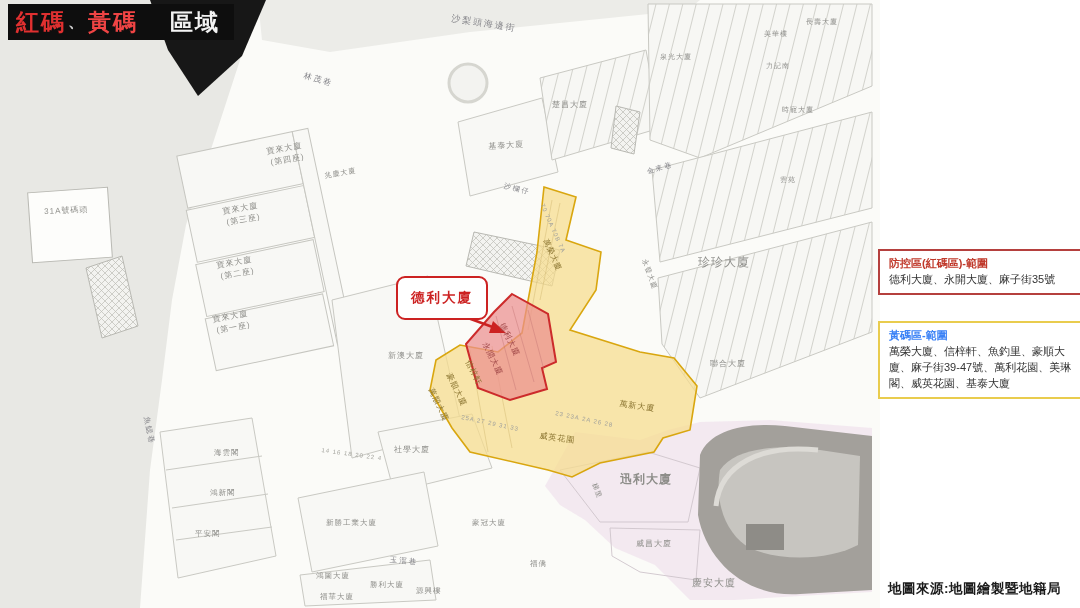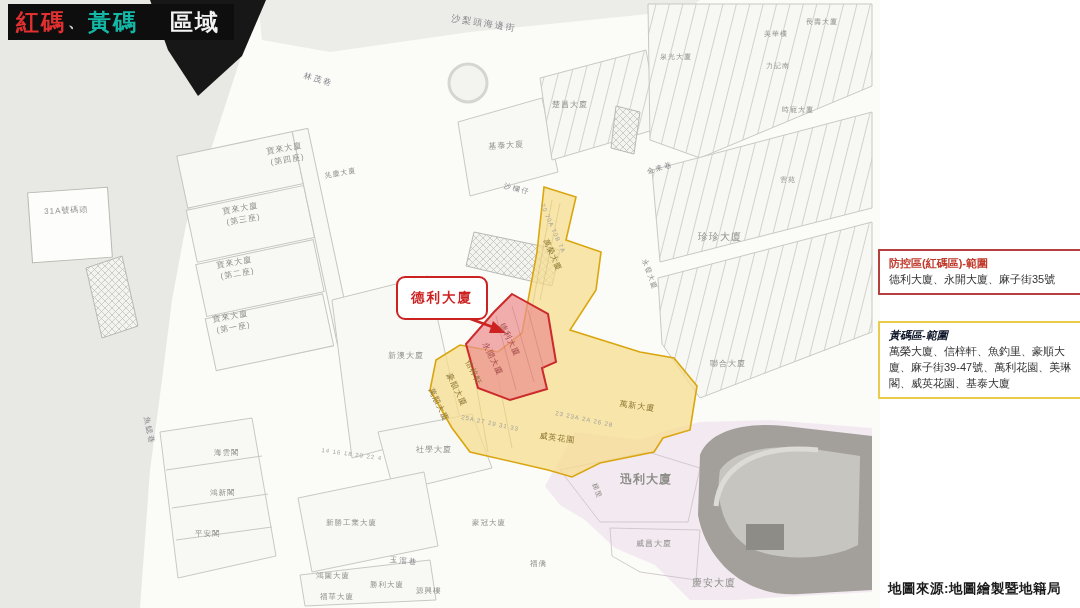--- a/index.html
+++ b/index.html
@@ -9,29 +9,29 @@
   .labels{position:absolute;left:0;top:0;width:1080px;height:608px;pointer-events:none;}
   .map-label{position:absolute;white-space:nowrap;color:#8e8e8a;transform-origin:0 0;line-height:1;letter-spacing:1px;}
   .map-label.street{color:#85858a;letter-spacing:2px;}
   .map-label.yz{color:#8a7430;}
   .map-label.rz{color:#a04848;}
   .map-label.nums{color:#a2a29c;letter-spacing:1px;}
   .banner{position:absolute;left:8px;top:4px;height:36px;display:flex;align-items:center;
           background:#0e0e0e;padding:0 14px 0 8px;font-size:23px;font-weight:bold;letter-spacing:2px;}
   .t-red{color:#e03030;}
   .t-sep{color:#cfcfcf;font-size:16px;margin:0 2px;}
-  .t-yel{color:#14b8a6;}
+  .t-yel{color:#ef4444;}
   .t-rest{color:#f2f2f2;margin-left:32px;}
   .legend{position:absolute;left:878px;width:212px;background:#ffffff;padding:5px 9px;box-sizing:border-box;
           font-size:11px;line-height:1.45;color:#333333;}
   .legend-red{top:249px;border:2px solid #b5403e;}
   .legend-yellow{top:321px;border:2px solid #e9cc4e;}
   .lg-h{font-weight:bold;}
   .lg-h.red{color:#c0392b;}
-  .lg-h.yel{color:#0f172a;font-style:italic;}
+  .lg-h.yel{color:#3b82f6;}
   .callout{position:absolute;left:396px;top:276px;width:88px;height:40px;border:2px solid #cc2222;border-radius:9px;
            background:#ffffff;color:#cc2222;font-weight:bold;font-size:13.5px;letter-spacing:2px;
            display:flex;align-items:center;justify-content:center;}
   .source{position:absolute;left:888px;top:580px;font-weight:bold;font-size:13.5px;color:#1b1b1b;letter-spacing:0.5px;}
 </style>
 </head>
 <body>
 
 <div class="stage">
 
@@ -122,29 +122,29 @@
       <span class="map-label" style="left: 216px; top: 327px; font-size: 8px; transform: rotate(-10deg);">(第一座)</span>
       <span class="map-label" style="left: 488px; top: 143px; font-size: 8px; transform: rotate(-4deg);">基泰大廈</span>
       <span class="map-label" style="left: 552px; top: 101px; font-size: 8px;">楚昌大廈</span>
       <span class="map-label" style="left: 660px; top: 53px; font-size: 7px;">泉光大廈</span>
       <span class="map-label" style="left: 764px; top: 30px; font-size: 7px;">美華樓</span>
       <span class="map-label" style="left: 766px; top: 62px; font-size: 7px;">力記南</span>
       <span class="map-label" style="left: 806px; top: 18px; font-size: 7px;">長壽大廈</span>
       <span class="map-label" style="left: 782px; top: 106px; font-size: 7px;">時寵大廈</span>
       <span class="map-label" style="left: 780px; top: 176px; font-size: 7px;">雲苑</span>
       <span class="map-label street" style="left: 646px; top: 168px; font-size: 7px; transform: rotate(-16deg);">金來巷</span>
-      <span class="map-label" style="left: 698px; top: 232px; font-size: 10px; text-align: right;">珍珍大廈</span>
+      <span class="map-label" style="left: 698px; top: 256px; font-size: 12px; text-align: right;">珍珍大廈</span>
       <span class="map-label" style="left: 648px; top: 258px; font-size: 7px; transform: rotate(70deg);">永發大廈</span>
       <span class="map-label" style="left: 710px; top: 360px; font-size: 8px;">聯合大廈</span>
       <span class="map-label" style="left: 388px; top: 352px; font-size: 8px;">新澳大廈</span>
       <span class="map-label street" style="left: 150px; top: 416px; font-size: 7.5px; transform: rotate(78deg);">魚鰓巷</span>
       <span class="map-label" style="left: 214px; top: 449px; font-size: 7.5px;">海雲閣</span>
       <span class="map-label" style="left: 210px; top: 489px; font-size: 7.5px;">鴻新閣</span>
       <span class="map-label" style="left: 195px; top: 530px; font-size: 7.5px;">平安閣</span>
-      <span class="map-label" style="left: 416px; top: 446px; font-size: 8px;">社學大廈</span>
+      <span class="map-label" style="left: 394px; top: 446px; font-size: 8px;">社學大廈</span>
       <span class="map-label" style="left: 326px; top: 519px; font-size: 7.5px;">新勝工業大廈</span>
       <span class="map-label" style="left: 424px; top: 519px; font-size: 7.5px; padding-left: 48px;">豪冠大廈</span>
       <span class="map-label street" style="left: 390px; top: 556px; font-size: 7.5px; transform: rotate(5deg);">玉滘巷</span>
       <span class="map-label" style="left: 316px; top: 572px; font-size: 7.5px;">鴻圖大廈</span>
       <span class="map-label" style="left: 370px; top: 581px; font-size: 7.5px;">勝利大廈</span>
       <span class="map-label" style="left: 320px; top: 593px; font-size: 7.5px;">福華大廈</span>
       <span class="map-label" style="left: 620px; top: 473px; font-size: 12px; font-weight: bold;">迅利大廈</span>
       <span class="map-label" style="left: 598px; top: 482px; font-size: 7px; transform: rotate(70deg);">梯里</span>
       <span class="map-label" style="left: 636px; top: 540px; font-size: 8px;">威昌大廈</span>
       <span class="map-label" style="left: 530px; top: 560px; font-size: 7.5px;">福僑</span>

